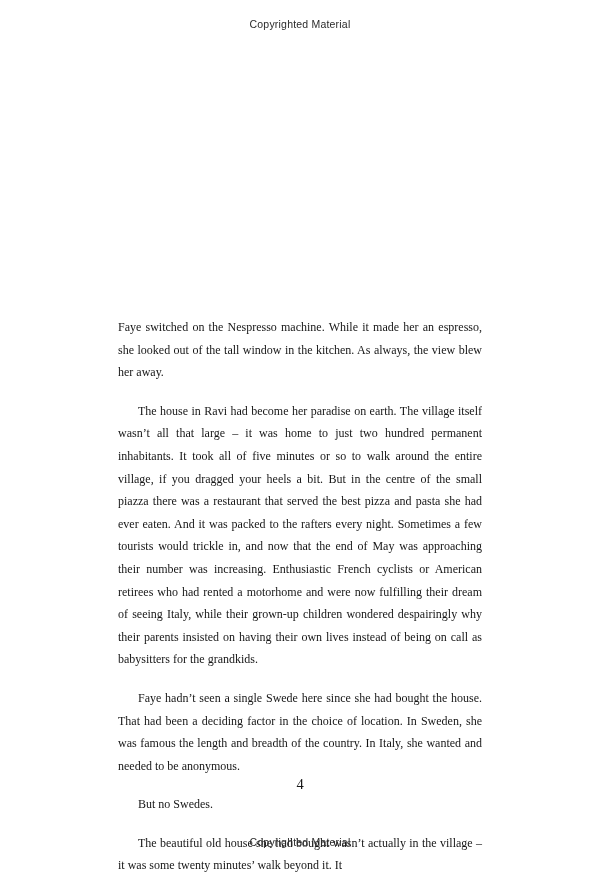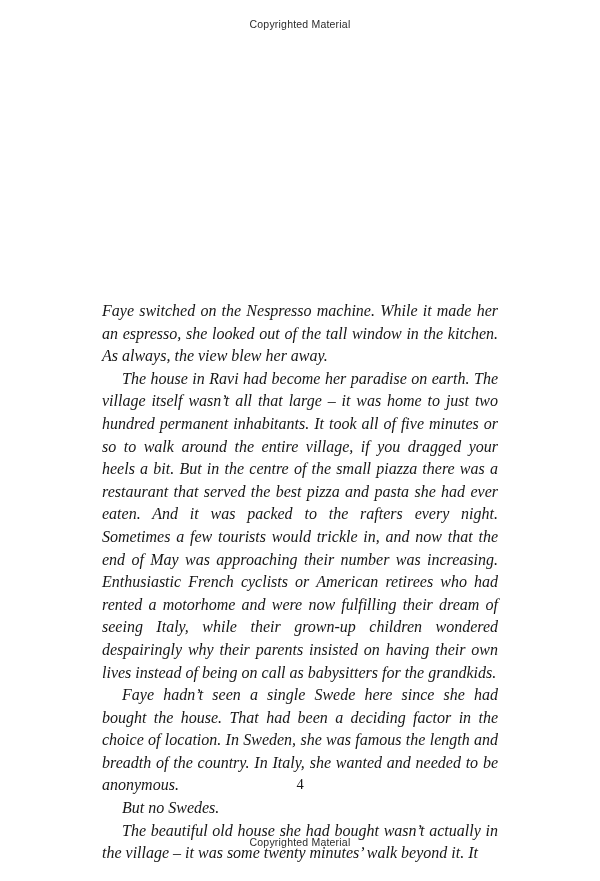--- a/index.html
+++ b/index.html
@@ -40,28 +40,27 @@
     left: 0;
     right: 0;
   }
   .text-block {
     position: absolute;
     top: 300px;
     left: 102px;
     width: 396px;
   }
   .text-block p {
-    margin: 0;
-    font-size: 16px;
+    margin: 16px;
+    font-size: 12px;
     line-height: 22.6px;
     text-align: justify;
     text-justify: inter-word;
     hyphens: manual;
     color: #161616;
-    font-style: italic;
   }
   .text-block p.indent {
     text-indent: 20px;
   }
   .folio {
     position: absolute;
     top: 776px;
     left: 0;
     right: 0;
     text-align: center;

